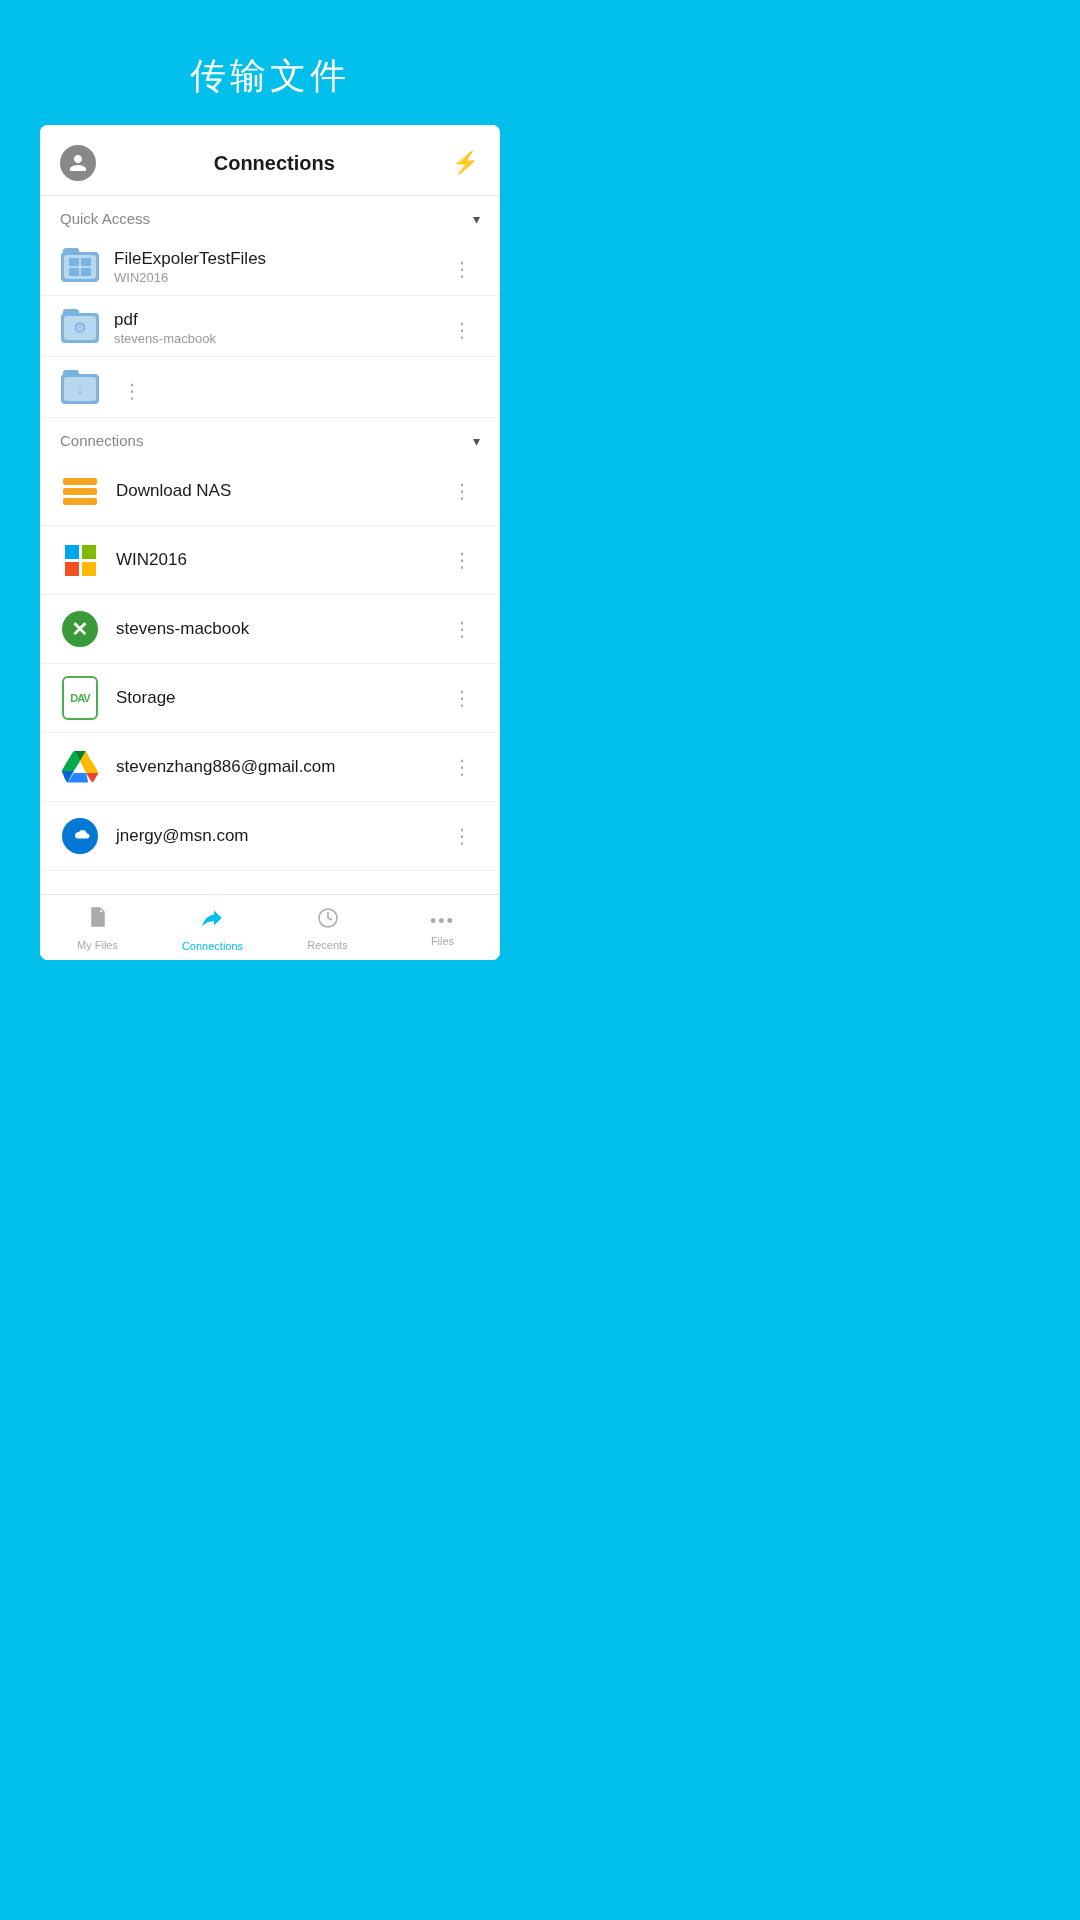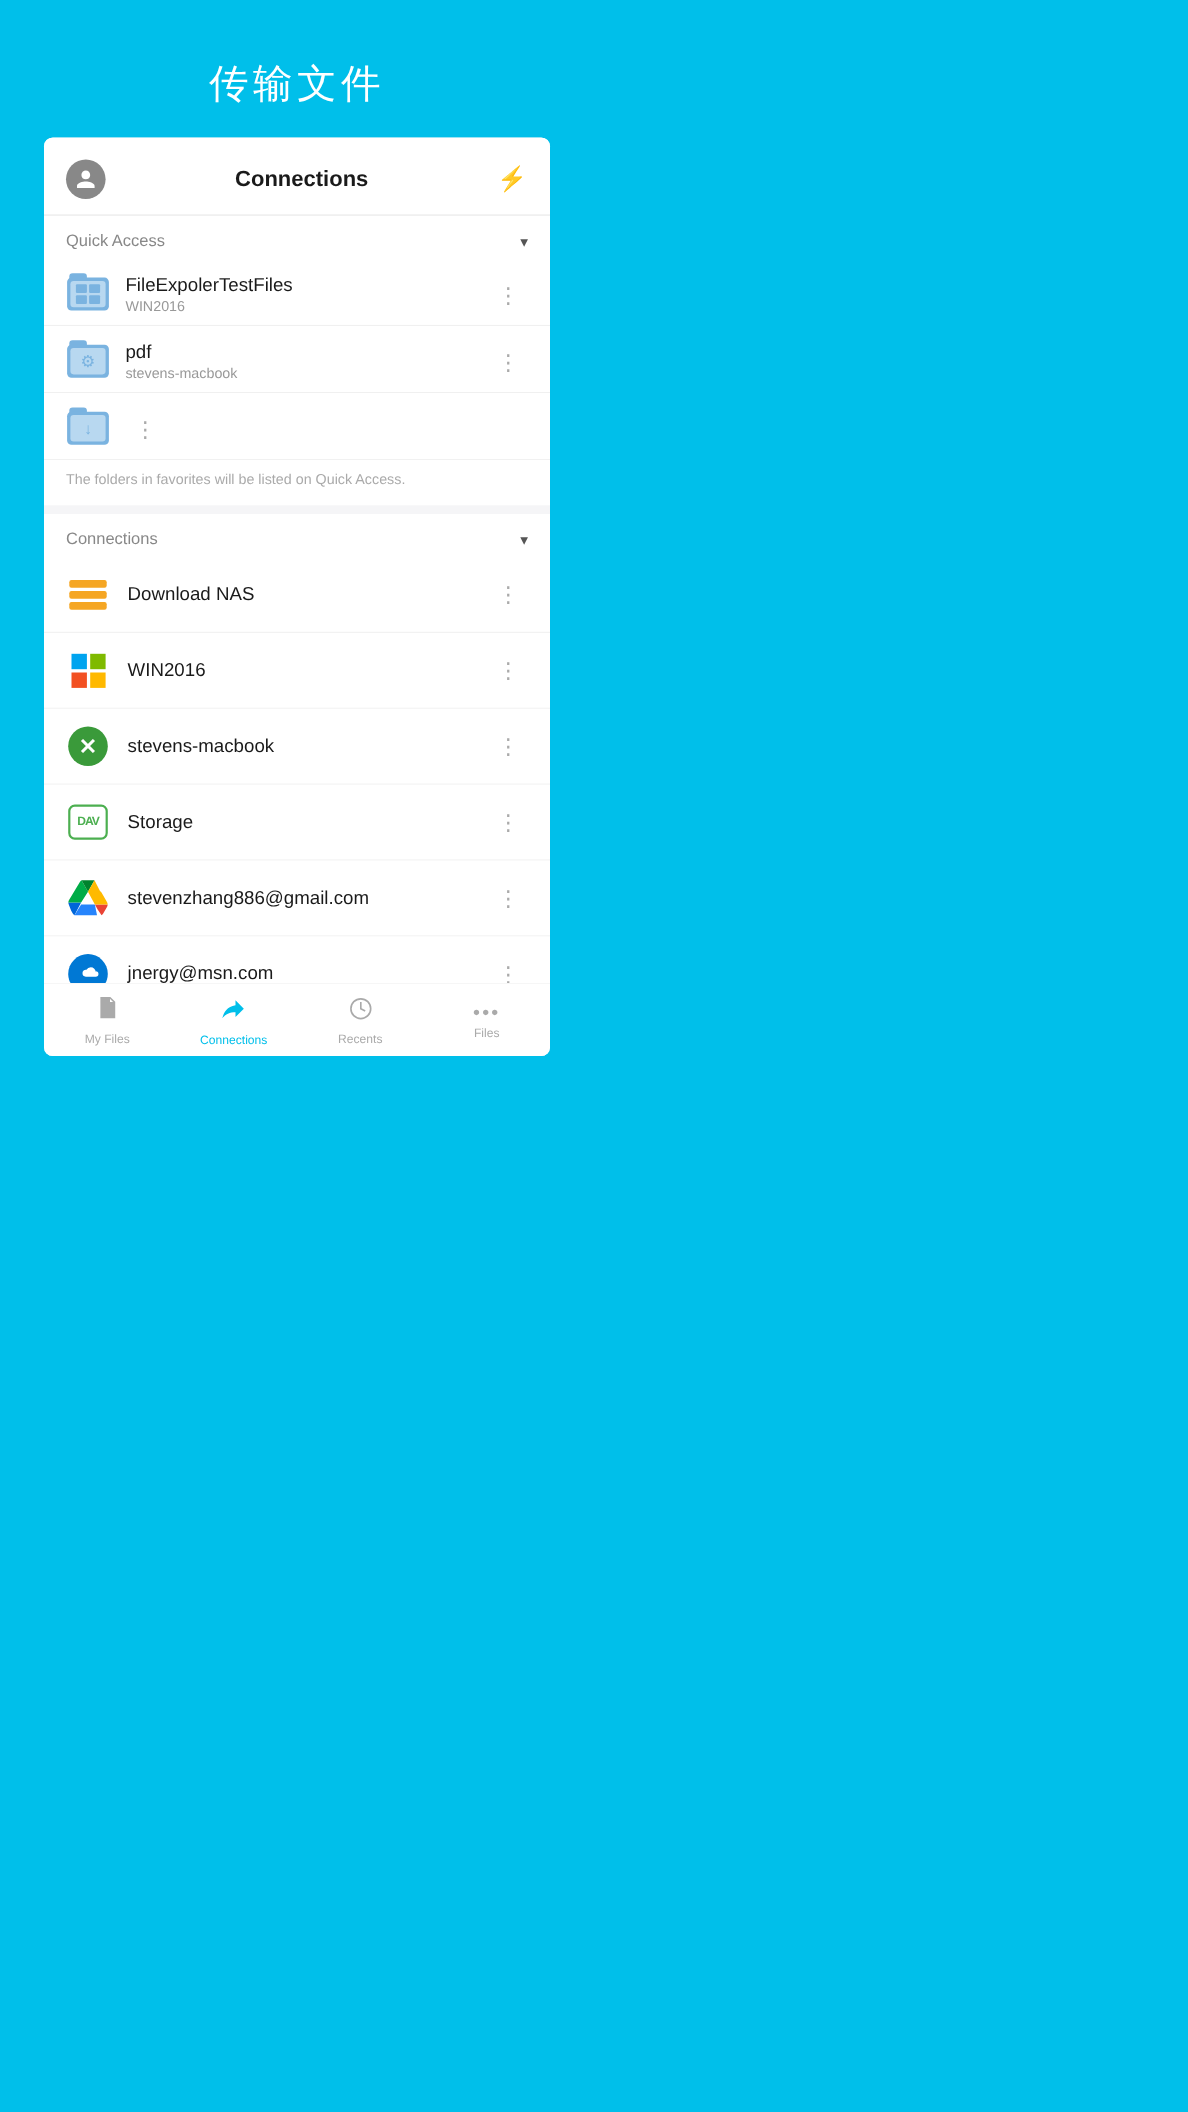--- a/index.html
+++ b/index.html
@@ -247,21 +247,21 @@
       align-items: center;
       justify-content: center;
       color: white;
       font-size: 20px;
       font-weight: bold;
     }
 
     
     .dav-icon {
       width: 36px;
-      height: 32px;
+      height: 44px;
       border-radius: 6px;
       background: white;
       border: 2px solid #4CAF50;
       display: flex;
       align-items: center;
       justify-content: center;
       font-size: 11px;
       font-weight: 900;
       color: #4CAF50;
       letter-spacing: -1px;
@@ -388,21 +388,20 @@
           <div class="folder-body">
             <div style="position:absolute;bottom:3px;left:3px;width:32px;height:24px;background:#b8d8f0;border-radius:3px;display:flex;align-items:center;justify-content:center;">
               <span style="font-size:14px;color:#7ab3e0;font-weight:bold;">↓</span>
             </div>
           </div>
         </div>
       </div>
       <span class="more-btn">⋮</span>
     </div>
 
-    <div class="hint-text">The folders in favorites will be listed on Quick Access.</div>
 
     <div class="section-header">
       <span class="section-title">Connections</span>
       <span class="chevron-down">▾</span>
     </div>
 
     <div class="conn-item">
       <div class="conn-icon">
         <div class="nas-icon">
           <div class="nas-bar"></div>

